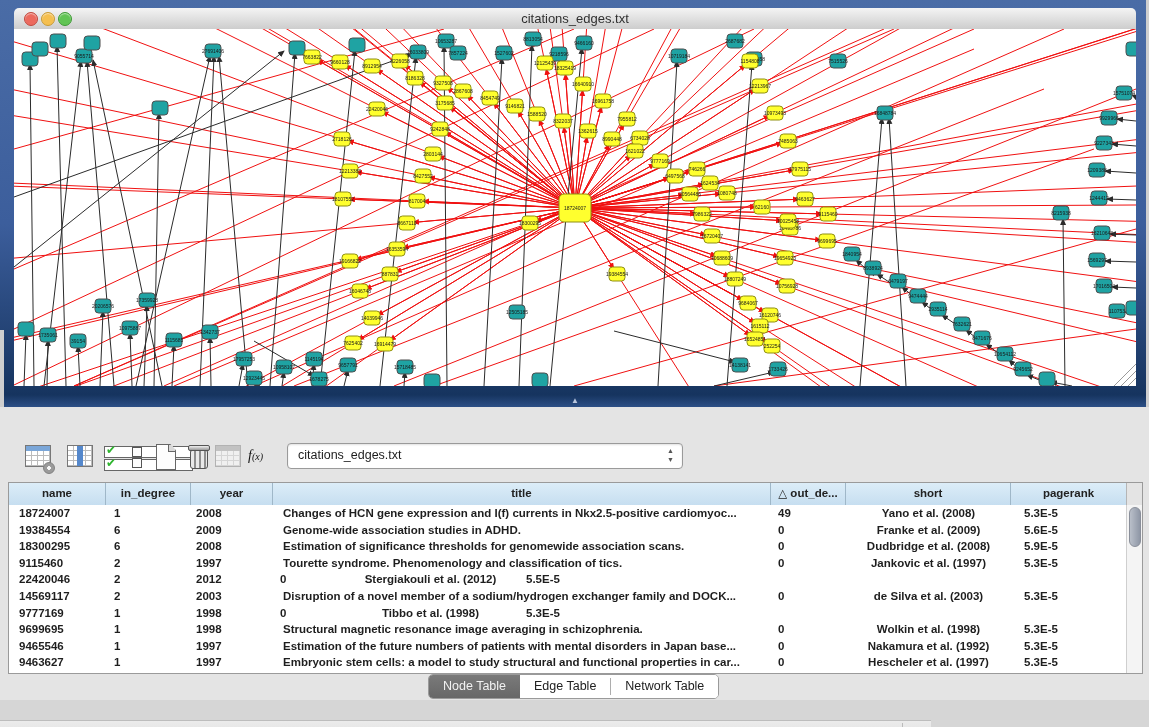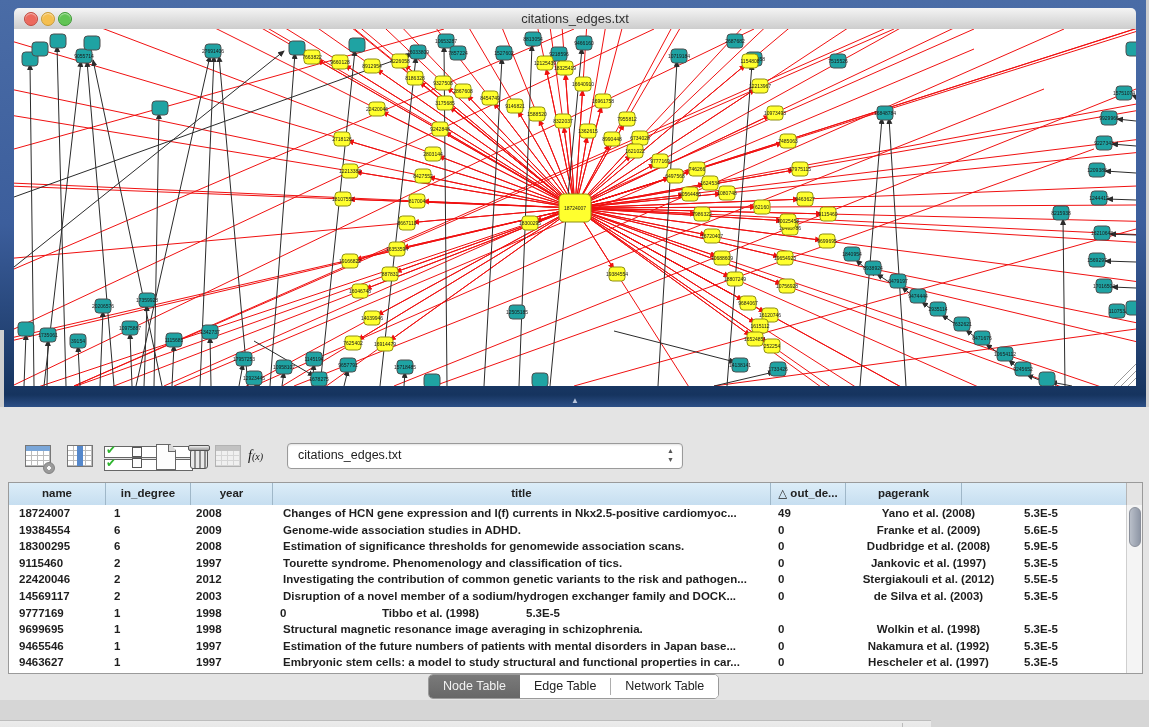--- a/index.html
+++ b/index.html
@@ -892,20 +892,21 @@
       </div>
     </div>
 
     <div id="tbl-wrap">
       <div id="tbl-head">
           <div class="hcell c0" style="padding: 0px;">name</div>
           <div class="hcell c1" style="padding: 0px;">in_degree</div>
           <div class="hcell c2" style="padding: 0px;">year</div>
           <div class="hcell c3" style="padding: 0px;">title</div>
           <div class="hcell c4" style="padding: 0px;">△ out_de...</div>
+          <div class="hcell c5" style="padding: 0px;">short</div>
           <div class="hcell c6" style="padding: 0px;">pagerank</div>
         </div>
       <div id="head-corner"></div>
       <div id="tbl-body">
           <div class="trow">
             <div class="tcell c0">18724007</div>
             <div class="tcell c1">1</div>
             <div class="tcell c2">2008</div>
             <div class="tcell c3">Changes of HCN gene expression and I(f) currents in Nkx2.5-positive cardiomyoc...</div>
             <div class="tcell c4">49</div>
@@ -936,21 +937,20 @@
             <div class="tcell c2">1997</div>
             <div class="tcell c3">Tourette syndrome. Phenomenology and classification of tics.</div>
             <div class="tcell c4">0</div>
             <div class="tcell c5">Jankovic et al. (1997)</div>
             <div class="tcell c6">5.3E-5</div>
           </div>
           <div class="trow">
             <div class="tcell c0">22420046</div>
             <div class="tcell c1">2</div>
             <div class="tcell c2">2012</div>
-            <div class="tcell c3">Investigating the contribution of common genetic variants to the risk and pathogen...</div>
             <div class="tcell c4">0</div>
             <div class="tcell c5">Stergiakouli et al. (2012)</div>
             <div class="tcell c6">5.5E-5</div>
           </div>
           <div class="trow">
             <div class="tcell c0">14569117</div>
             <div class="tcell c1">2</div>
             <div class="tcell c2">2003</div>
             <div class="tcell c3">Disruption of a novel member of a sodium/hydrogen exchanger family and DOCK...</div>
             <div class="tcell c4">0</div>

